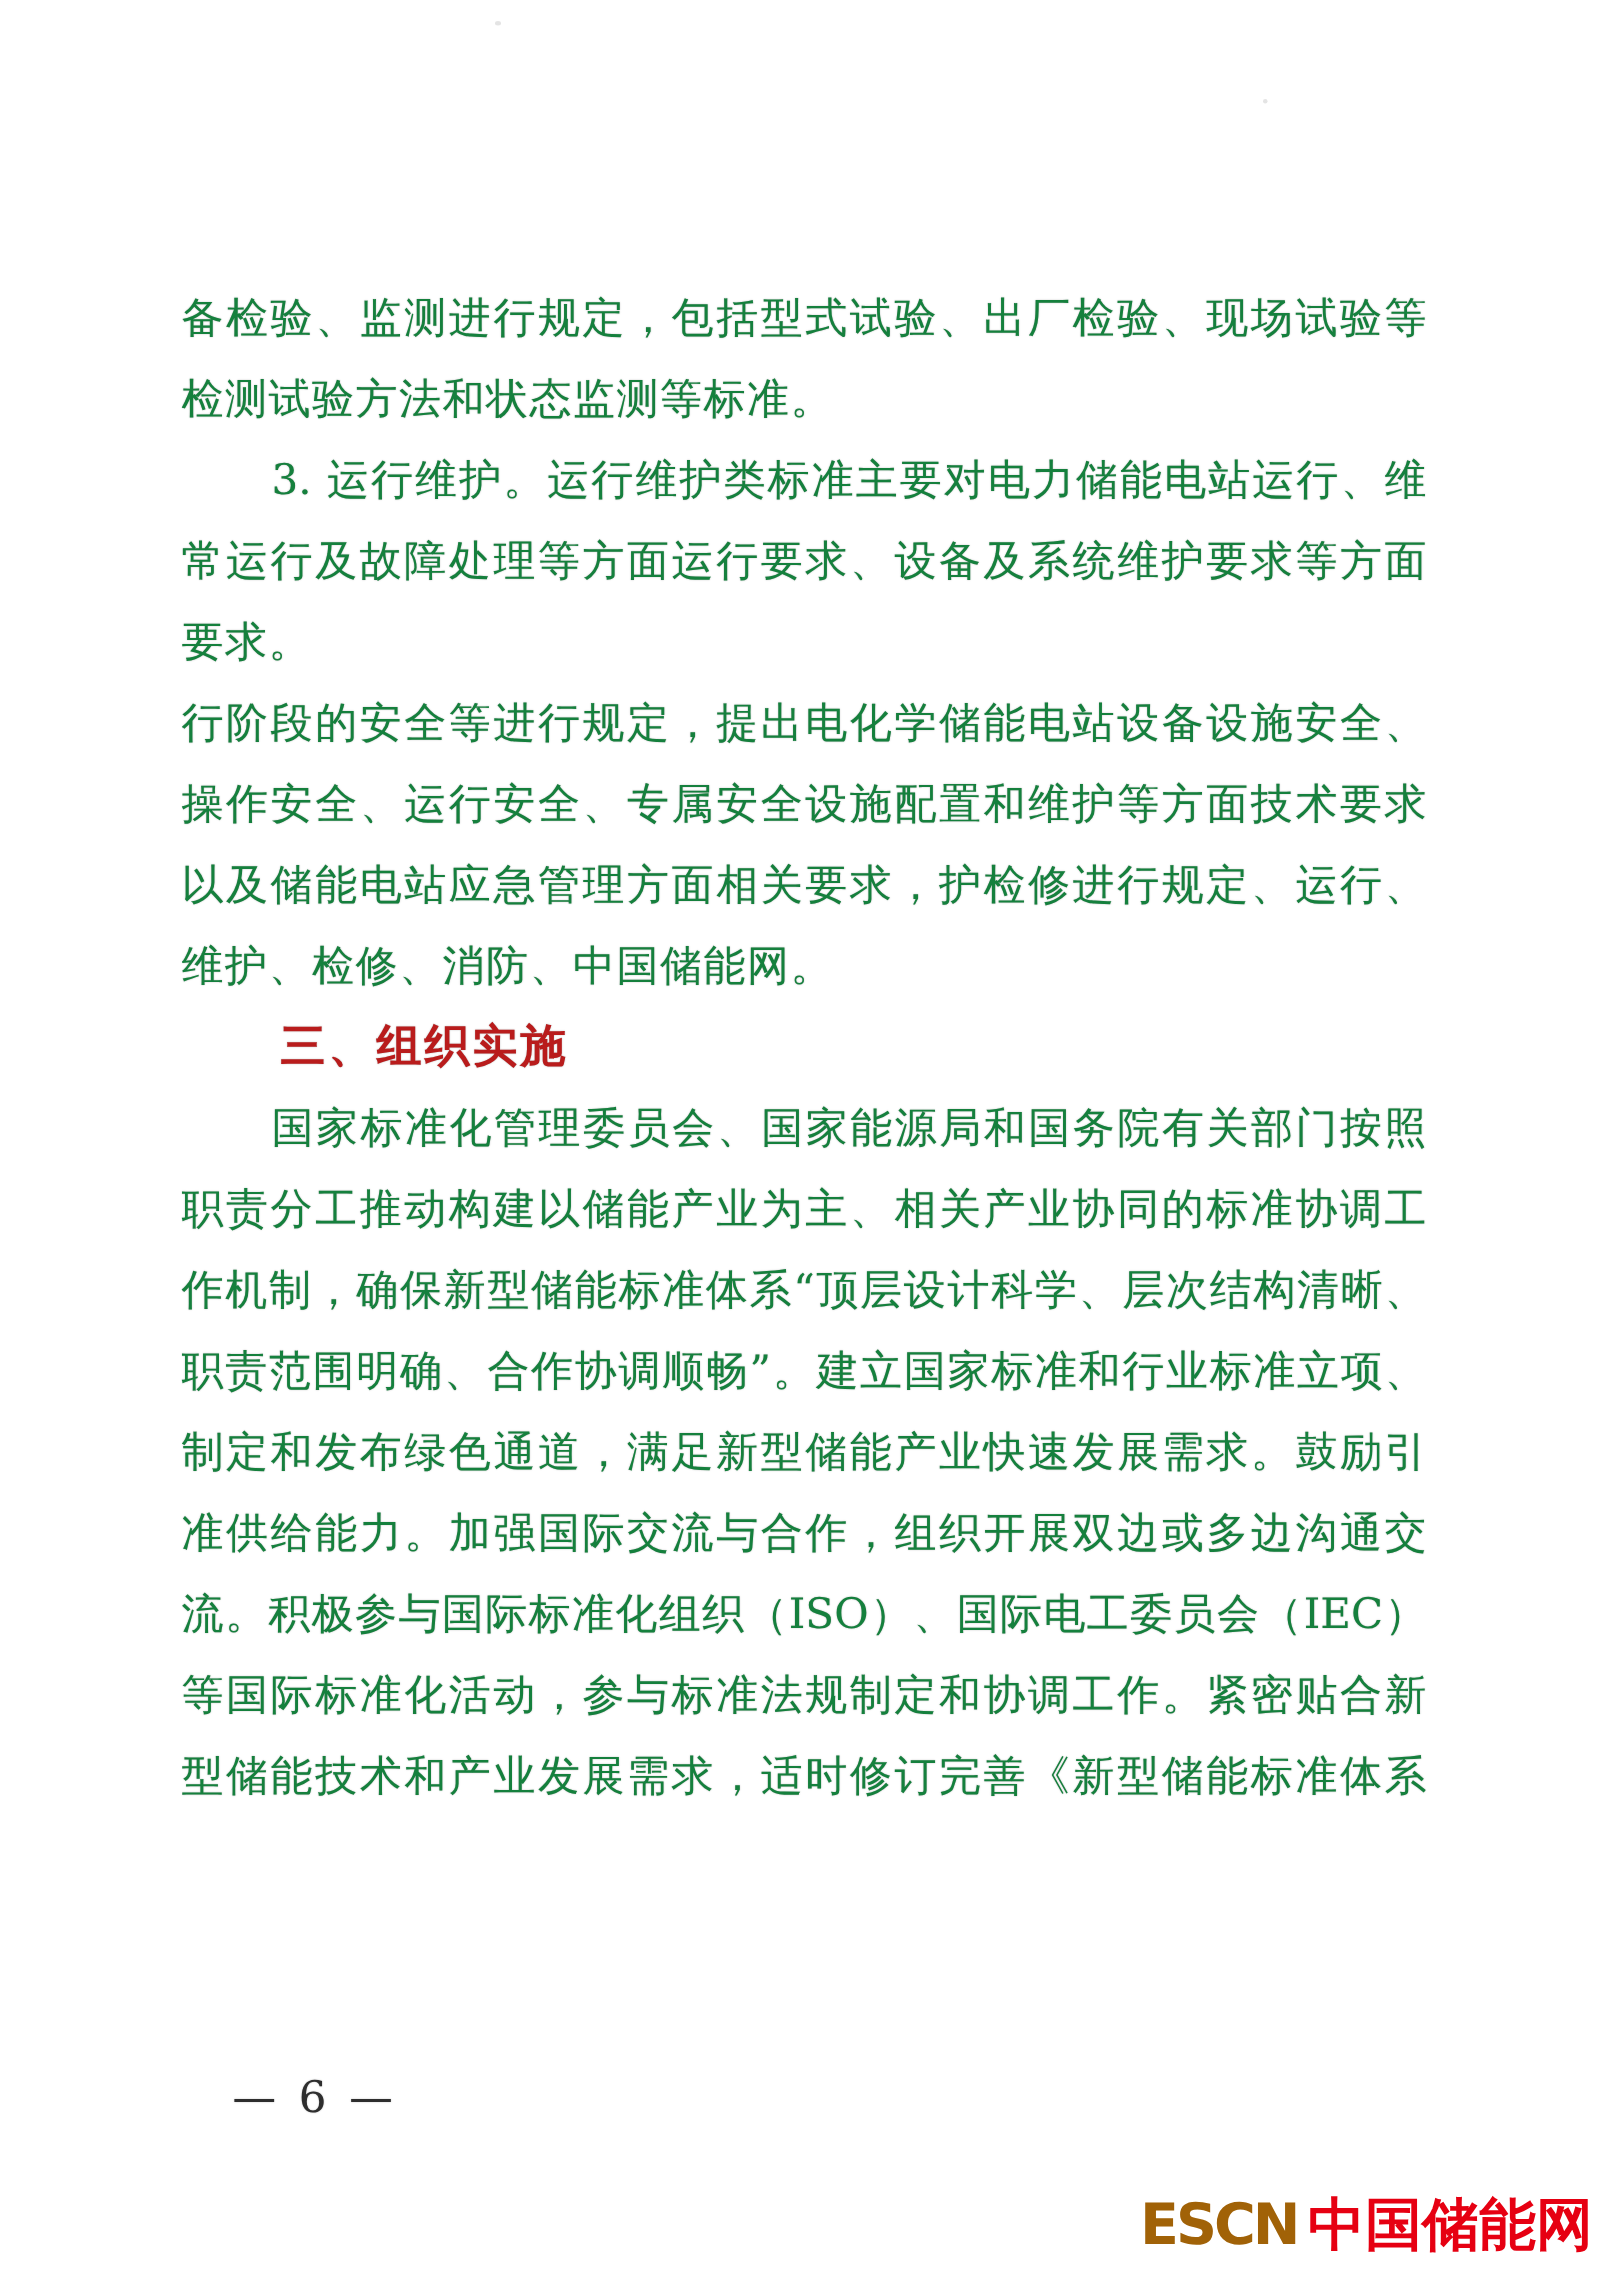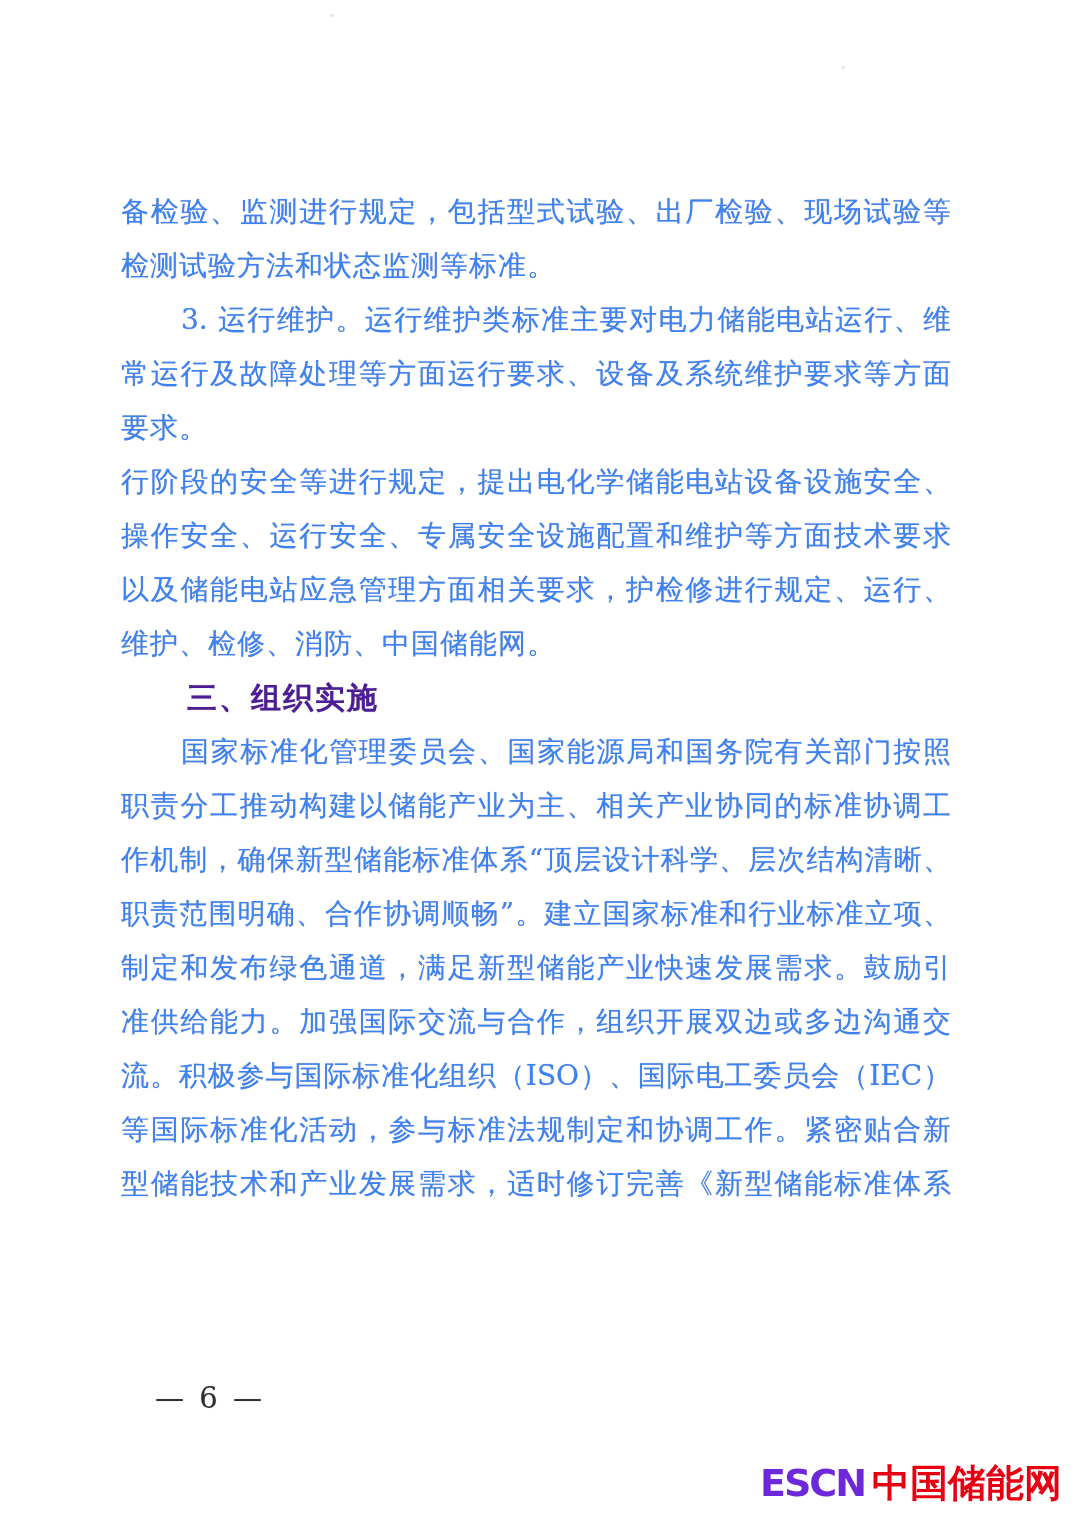--- a/index.html
+++ b/index.html
@@ -19,42 +19,42 @@
   .text-block {
     position: absolute;
     left: 121px;
     top: 185px;
     width: 830px;
   }
   .doc-line {
     height: 54px;
     line-height: 54px;
     font-size: 28px;
-    color: #3b82f6;
+    color: #15803d;
     text-align: justify;
     text-align-last: justify;
     text-shadow: 0 0 1px rgba(70,70,70,0.45);
     white-space: normal;
     overflow: hidden;
   }
   .doc-line.end {
     text-align: left;
     text-align-last: left;
     letter-spacing: 1px;
   }
   .doc-line.indent {
     text-indent: 60px;
   }
   .doc-line.heading {
     text-align: left;
     text-align-last: left;
     text-indent: 66px;
     font-weight: 700;
     font-size: 30px;
-    color: #4c1d95;
+    color: #b91c1c;
     font-family: "DejaVu Sans", "Liberation Sans", sans-serif;
     letter-spacing: 2px;
   }
   .page-number {
     position: absolute;
     left: 155px;
     top: 1378px;
     font-size: 29px;
     line-height: 40px;
     color: #2e2e2e;
@@ -120,17 +120,17 @@
       <div class="doc-line">制定和发布绿色通道，满足新型储能产业快速发展需求。鼓励引</div>
       <div class="doc-line">准供给能力。加强国际交流与合作，组织开展双边或多边沟通交</div>
       <div class="doc-line">流。积极参与国际标准化组织（ISO）、国际电工委员会（IEC）</div>
       <div class="doc-line">等国际标准化活动，参与标准法规制定和协调工作。紧密贴合新</div>
       <div class="doc-line">型储能技术和产业发展需求，适时修订完善《新型储能标准体系</div>
     </div>
 
   <div class="page-number">— 6 —</div>
 
   <div class="logo">
-    <span class="logo-en" style="color: #6d28d9;">ESCN</span>
+    <span class="logo-en" style="color: #a16207;">ESCN</span>
     <span class="logo-zh" style="color: rgb(230, 0, 18);">中国储能网</span>
   </div>
 
 </div>
 
 </body></html>

